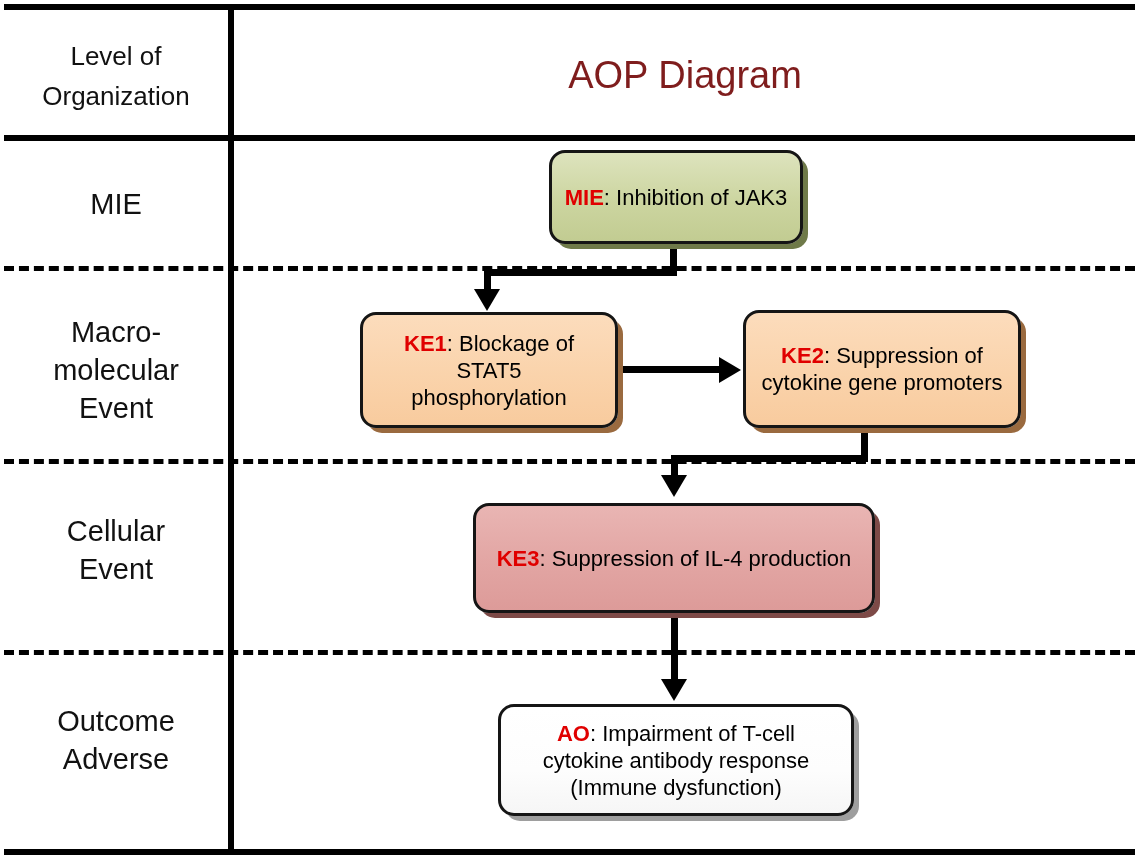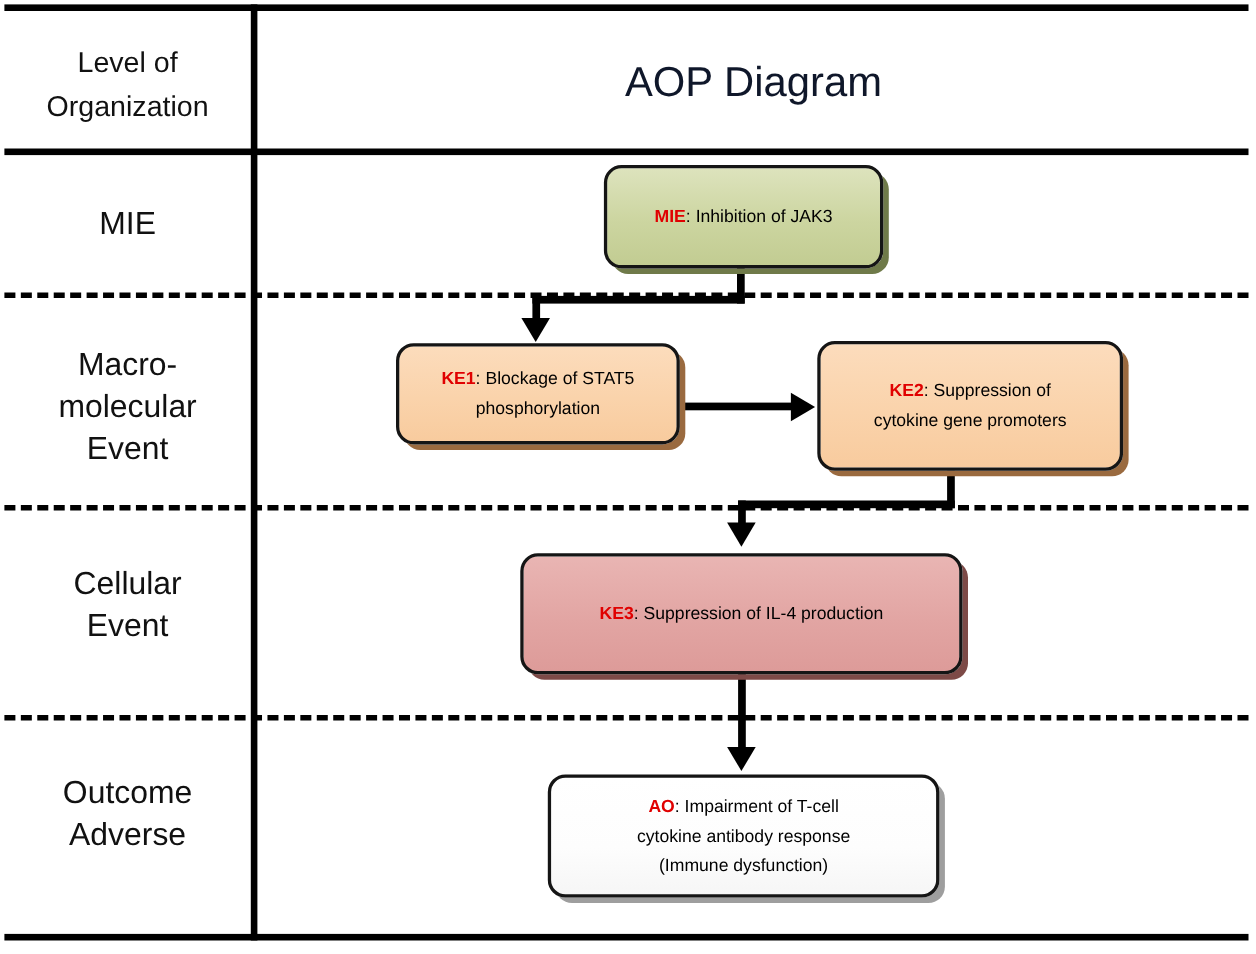--- a/index.html
+++ b/index.html
@@ -58,21 +58,21 @@
   #header-level-label .l2 { display: block; }
 
   #header-title {
     position: absolute;
     left: 240px;
     top: 52px;
     width: 890px;
     text-align: center;
     font-size: 38px;
     line-height: 46px;
-    color: #0f172a;
+    color: #7f1d1d;
   }
 
   
   .row-label {
     position: absolute;
     left: 8px;
     width: 216px;
     text-align: center;
     font-size: 29px;
     line-height: 38px;
@@ -82,41 +82,41 @@
 
   
   .node {
     position: absolute;
     box-sizing: border-box;
     display: flex;
     align-items: center;
     justify-content: center;
     text-align: center;
     border-radius: 16px;
-    font-size: 16px;
+    font-size: 22px;
     line-height: 27px;
     padding: 4px 10px;
     z-index: 5;
   }
   .node .txt { display: block; }
   .node .code {
     font-weight: bold;
     color: #e00000;
   }
 
   
   #node-mie {
     left: 549px; top: 150px; width: 254px; height: 94px;
     background: linear-gradient(180deg, #dde3bd 0%, #ccd5a0 55%, #c2cc92 100%);
     border: 3px solid #151515;
     box-shadow: 6px 6px 0 -1px #6f7a49, 0 0 0 0 #000;
   }
   
   #node-ke1 {
-    left: 360px; top: 312px; width: 258px; height: 92px;
+    left: 360px; top: 312px; width: 258px; height: 116px;
     background: linear-gradient(180deg, #fcdcbc 0%, #fad3ab 55%, #f8cb9e 100%);
     border: 3px solid #151515;
     box-shadow: 6px 6px 0 -1px #9a6a3f;
   }
   #node-ke2 {
     left: 743px; top: 310px; width: 278px; height: 118px;
     background: linear-gradient(180deg, #fcdcbc 0%, #fad3ab 55%, #f8cb9e 100%);
     border: 3px solid #151515;
     box-shadow: 6px 6px 0 -1px #9a6a3f;
   }

